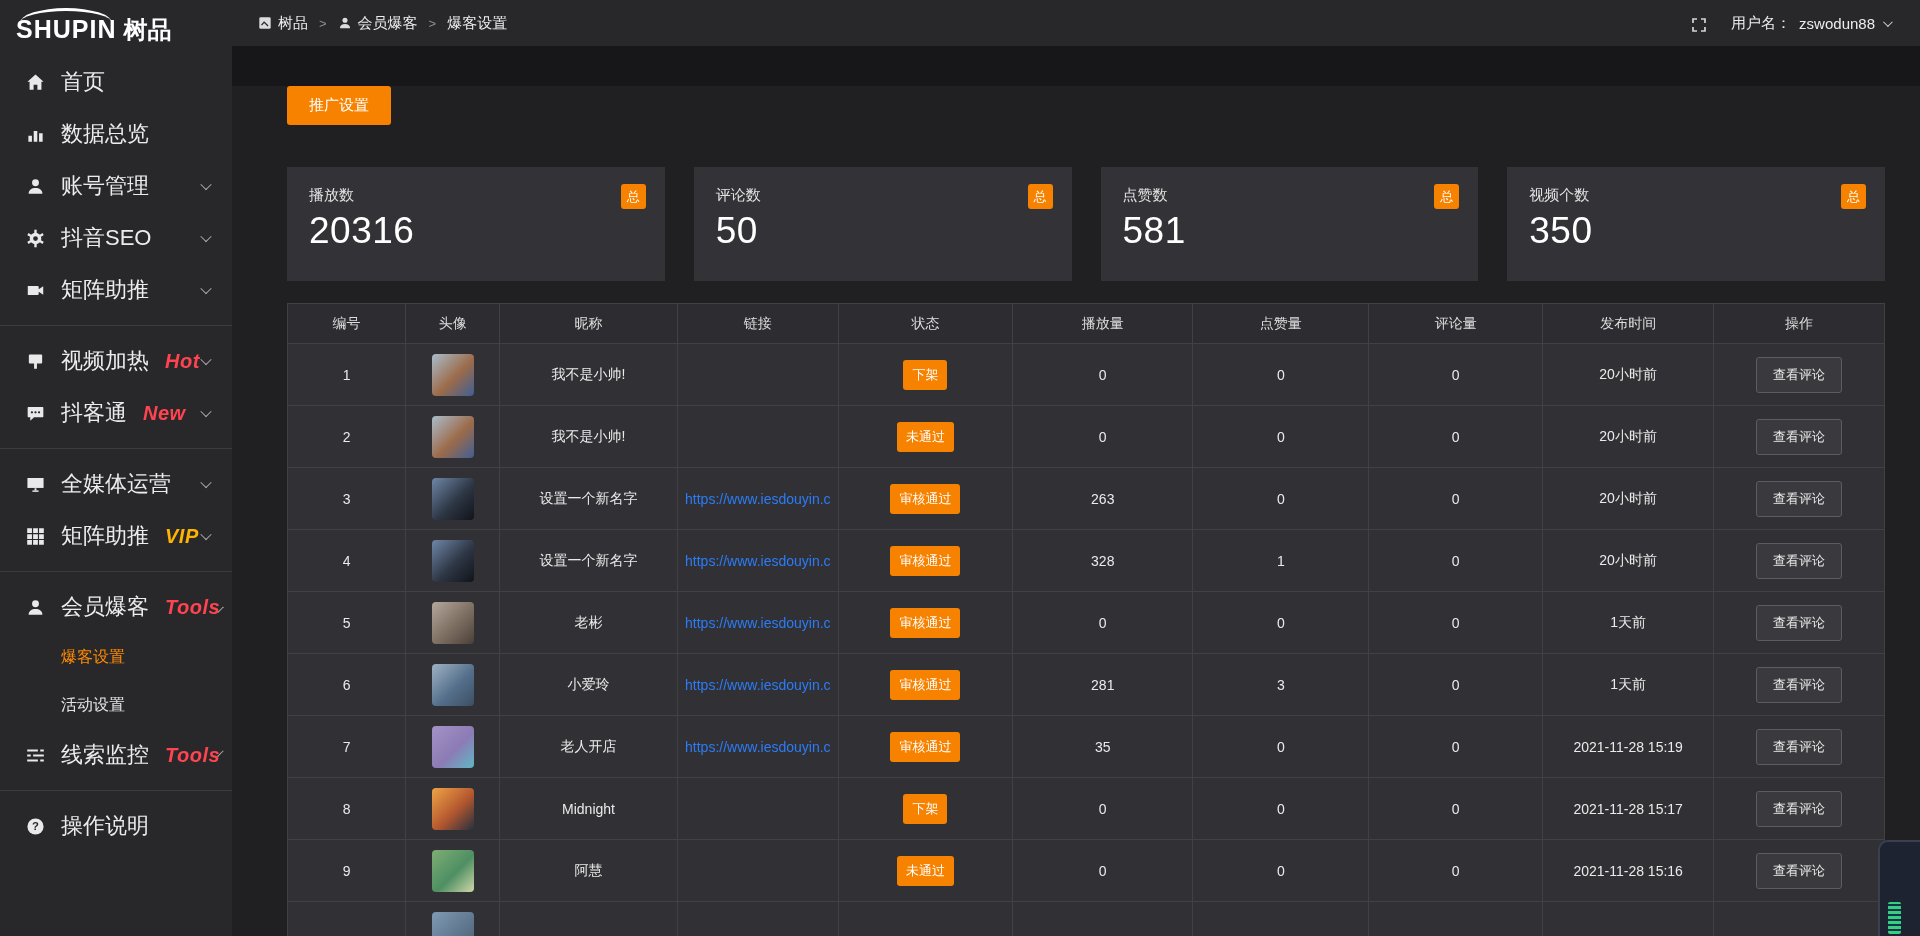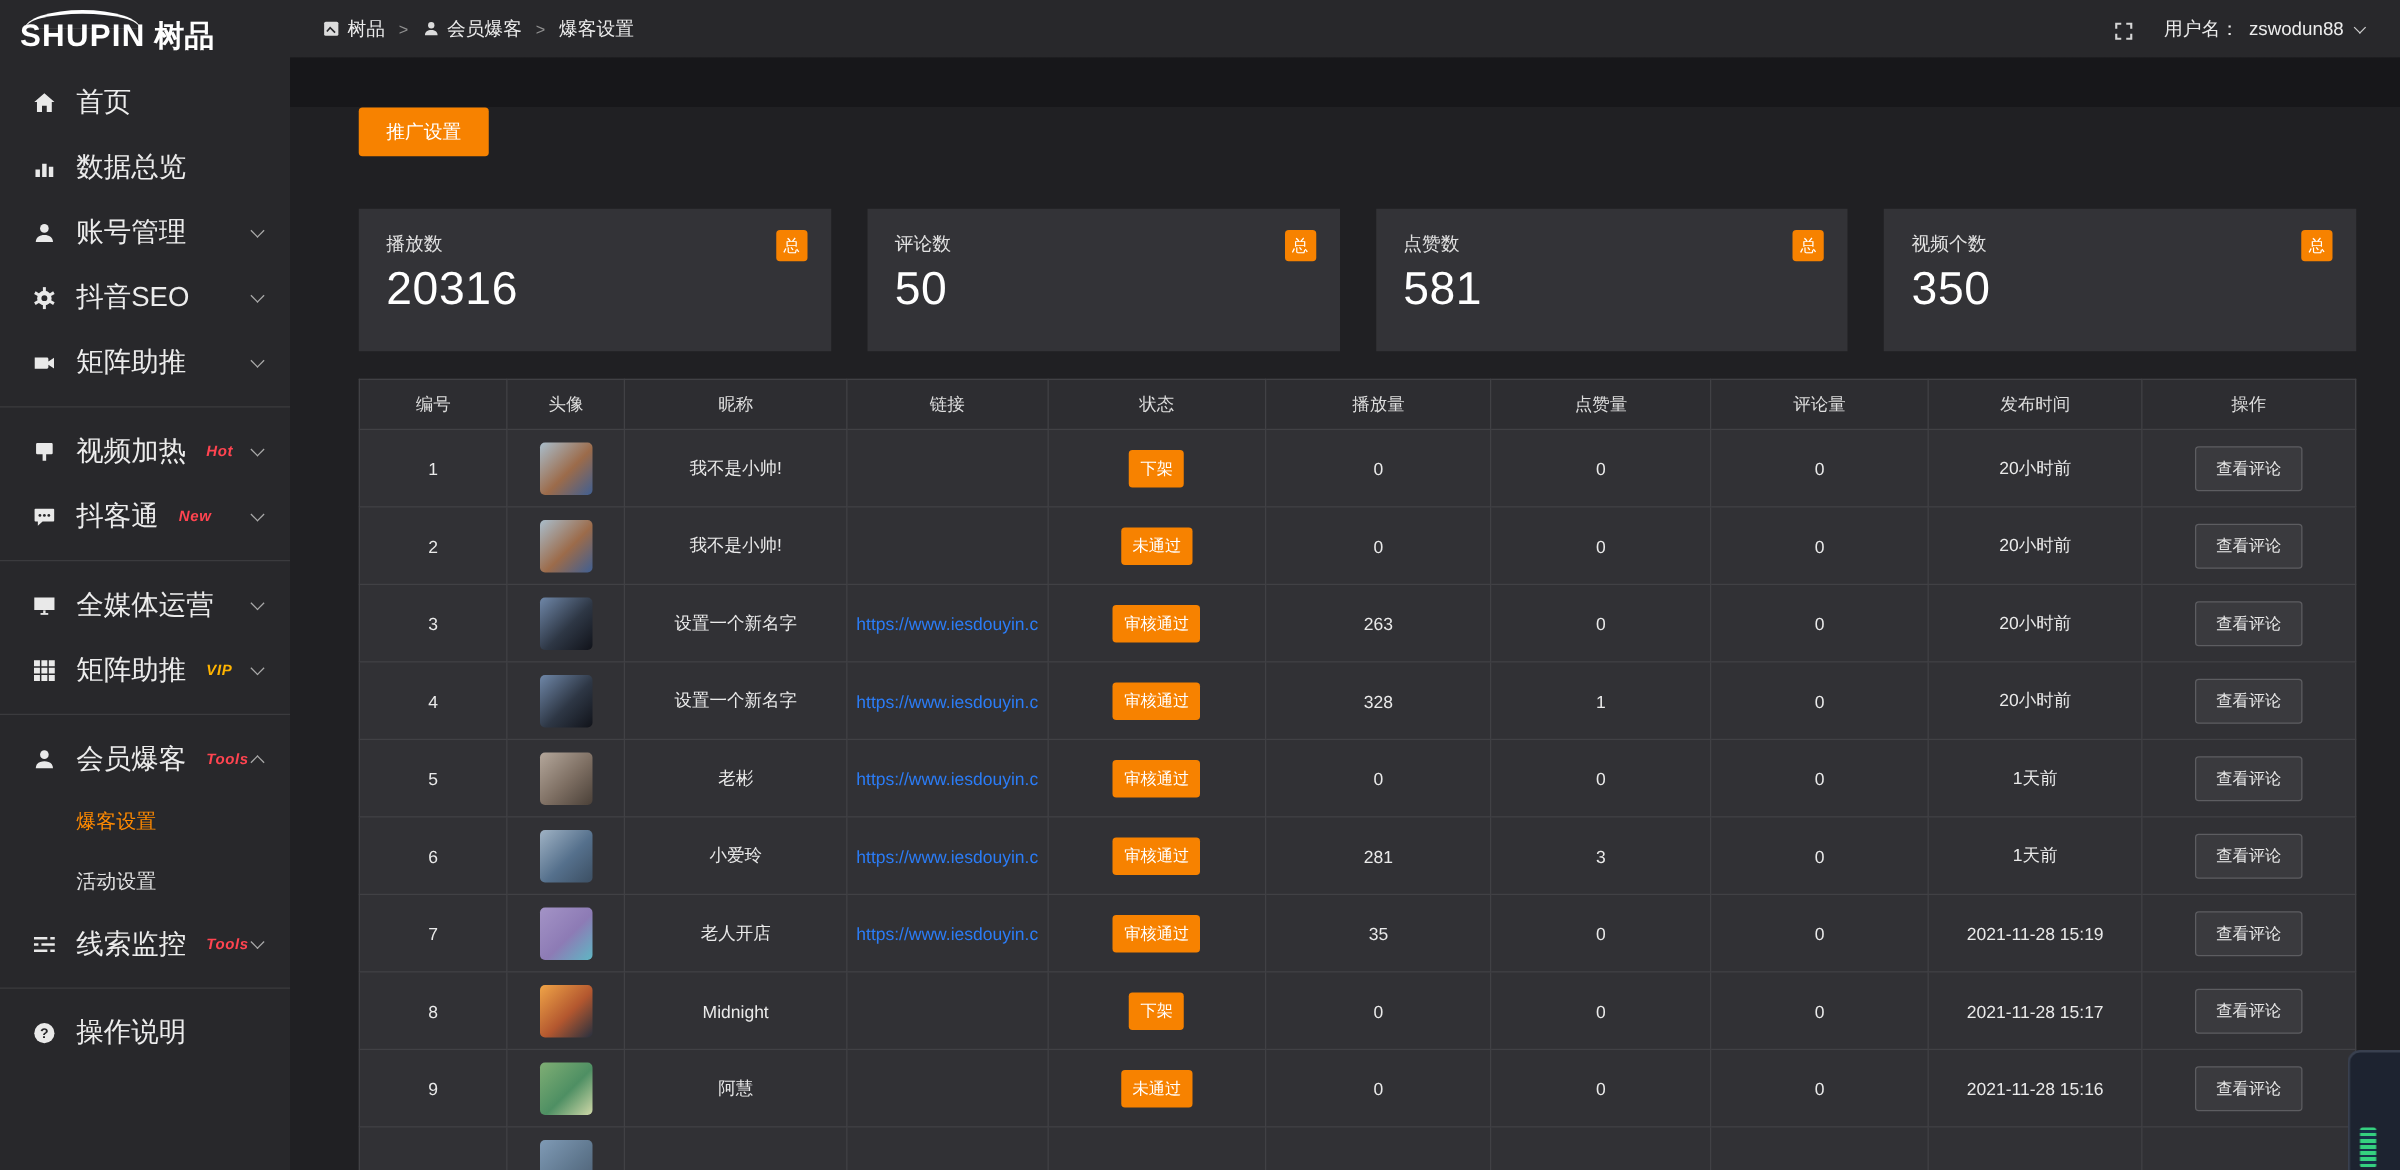--- a/index.html
+++ b/index.html
@@ -16,21 +16,21 @@
   .logo { height:46px; display:flex; align-items:flex-end; padding:6px 0 4px 16px; gap:7px; }
   .logo-shupin { position:relative; font-weight:bold; font-size:25px; letter-spacing:1px; color:#fff; line-height:1; padding-top:9px; }
   .logo-shupin::before { content:""; position:absolute; left:4px; right:4px; top:0; height:12px;
     border-top:3px solid #fff; border-radius:50% 50% 0 0 / 100% 100% 0 0; }
   .logo-cjk { font-weight:bold; font-size:24px; color:#fff; line-height:1; }
   .side-nav { padding-top:10px; }
   .nav-item { height:52px; display:flex; align-items:center; padding:0 22px 0 26px; cursor:pointer; }
   .nav-item .ic { width:19px; height:19px; margin-right:16px; color:#e9e9e9; flex:0 0 19px; }
   .nav-item .ic svg { width:100%; height:100%; display:block; }
   .nav-label { font-size:22px; color:#ececec; white-space:nowrap; }
-  .nav-tag { font-style:italic; font-weight:bold; font-size:12px; margin-left:16px; letter-spacing:.5px; }
+  .nav-tag { font-style:italic; font-weight:bold; font-size:20px; margin-left:16px; letter-spacing:.5px; }
   .chev { margin-left:auto; width:8px; height:8px; border-right:1.7px solid #aaa; border-bottom:1.7px solid #aaa; }
   .chev.down { transform:rotate(45deg) translate(-1px,-1px); }
   .chev.up { transform:rotate(-135deg) translate(-2px,-2px); }
   .nav-divider { height:1px; background:#3b3b3e; margin:9px 0; }
   .sub-item { height:48px; display:flex; align-items:center; padding-left:61px; font-size:16px; color:#e3e3e3; cursor:pointer; }
   .sub-item.active { color:#ff8a00; }
 
   
   .main { flex:1; min-width:0; display:flex; flex-direction:column; height:100%; }
   .topbar { height:46px; background:#28282b; display:flex; align-items:center; padding:0 30px 0 26px; flex:0 0 46px; }

